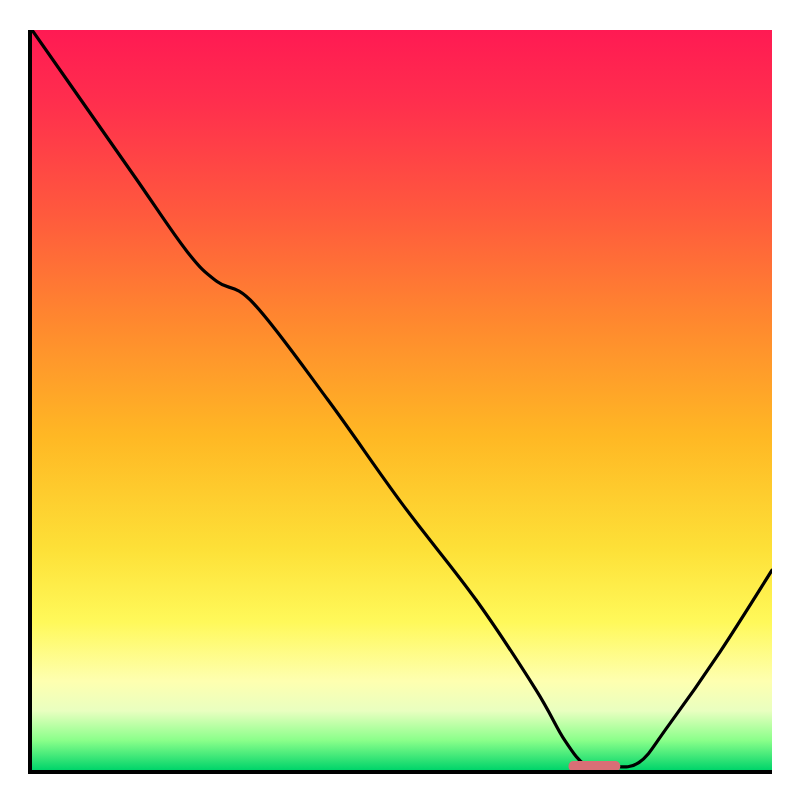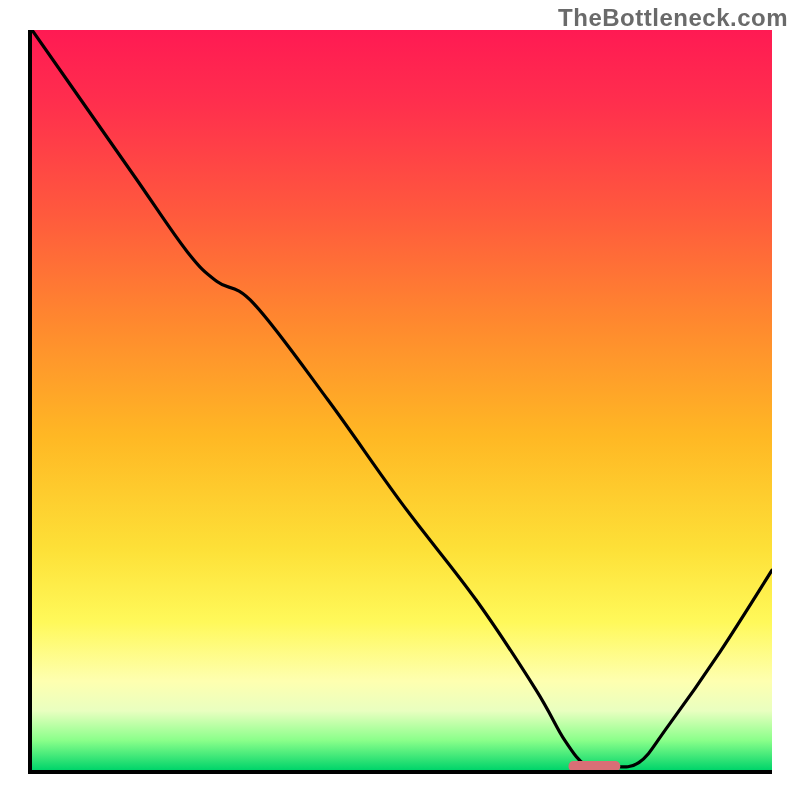--- a/index.html
+++ b/index.html
@@ -60,21 +60,20 @@
   svg.curve {
     position: absolute;
     inset: 0;
   }
 </style>
 </head>
 <body>
 
 <div class="stage">
 
-  <div class="watermark">TheBottleneck.com</div>
 
   <div class="plot-frame">
     <div class="gradient-bg"></div>
 
     <svg class="curve" viewBox="0 0 740 740" preserveAspectRatio="none">
       <path fill="none" stroke="#000" stroke-width="3.2" stroke-linecap="round" stroke-linejoin="round" d="M 0.0 0.0 C 9.3 13.3, 33.2 47.4, 51.8 74.0 C 70.4 100.6, 85.0 121.4, 103.6 148.0 C 122.2 174.6, 140.7 203.4, 155.4 222.0 C 170.1 240.6, 173.0 242.3, 185.0 251.6 C 197.0 260.9, 202.0 252.5, 222.0 273.8 C 242.0 295.1, 269.4 334.0, 296.0 370.0 C 322.6 406.0, 343.4 437.6, 370.0 473.6 C 396.6 509.6, 420.0 536.5, 444.0 569.8 C 468.0 603.1, 487.2 633.3, 503.2 658.6 C 519.2 683.9, 523.5 696.4, 532.8 710.4 C 542.1 724.4, 547.0 731.6, 555.0 736.3 C 563.0 741.0, 567.9 737.0, 577.2 736.3 C 586.5 735.6, 596.1 739.9, 606.8 732.6 C 617.5 725.3, 621.7 715.6, 636.4 695.6 C 651.1 675.6, 669.6 649.6, 688.2 621.6 C 706.8 593.6, 730.7 554.9, 740.0 540.2"></path>
       <rect rx="5" ry="5" x="536.5" y="731.1" width="51.8" height="10.4" fill="#d86f76"></rect>
     </svg>
   </div>
 

